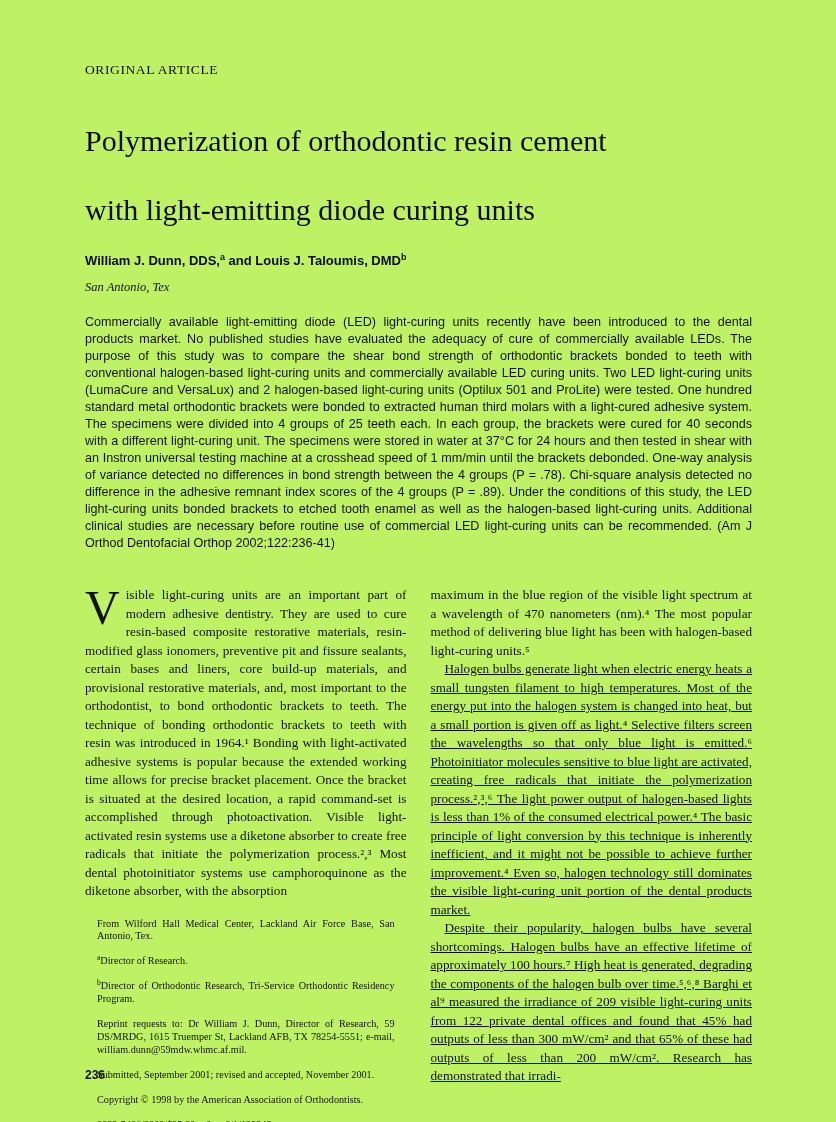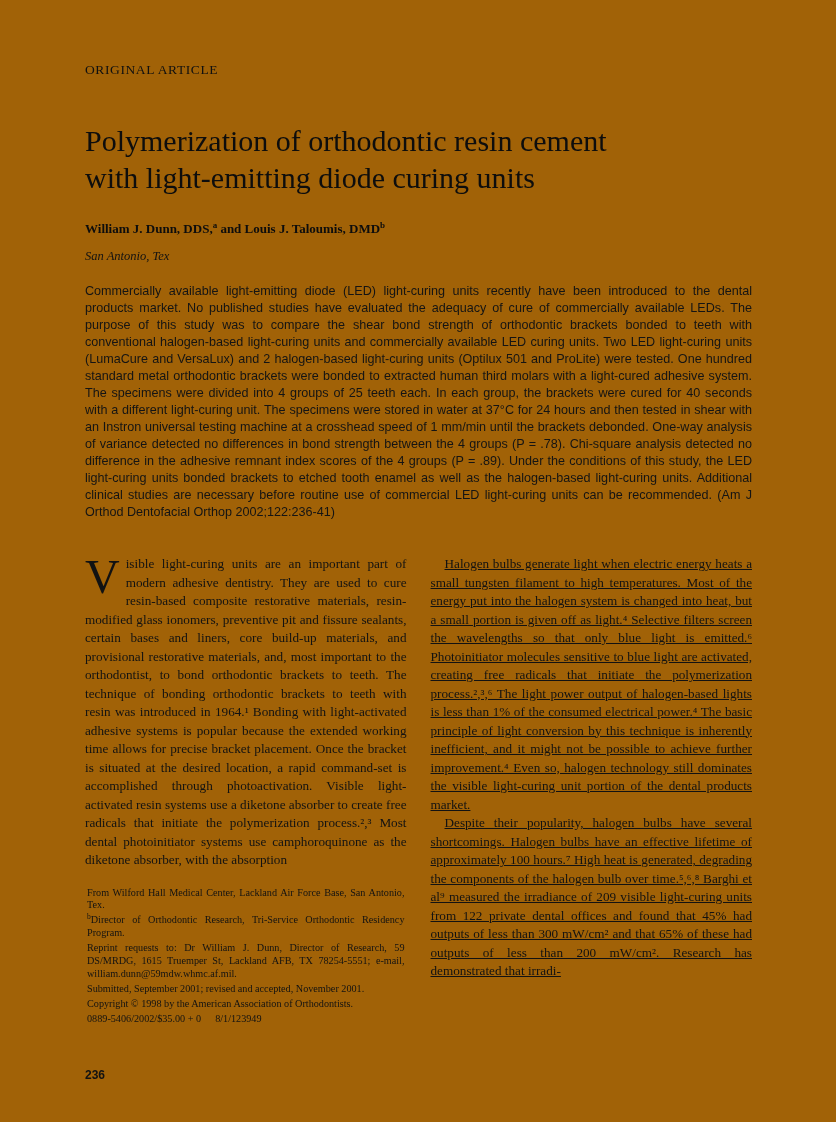--- a/index.html
+++ b/index.html
@@ -6,40 +6,40 @@
   html, body { background: #ffffff; }
   body {
     width: 836px; height: 1122px;
     font-family: "Liberation Serif", "DejaVu Serif", serif;
     color: #121212;
     -webkit-font-smoothing: antialiased;
   }
   .page {
     position: relative;
     width: 836px; height: 1122px;
-    background: #a16207;
+    background: #bef264;
     padding: 62px 84px 0 85px;
     overflow: hidden;
   }
   .kicker {
     font-size: 13.5px;
     letter-spacing: 0.6px;
     color: #101010;
   }
   .title {
     margin-top: 44px;
     font-weight: 400;
     font-size: 30px;
     line-height: 37px;
     color: #0d0d0d;
   }
-  .title .title-line { display: block; }
+  .title .title-line { display: block; margin-top: 32px; }
   .authors {
     margin-top: 25px;
-    font-family: Liberation Serif, serif;
+    font-family: Liberation Sans, sans-serif;
     font-weight: bold;
     font-size: 13px;
     color: #0d0d0d;
   }
   .authors sup { font-size: 9px; line-height: 0; }
   .affiliation {
     margin-top: 12px;
     font-style: italic;
     font-size: 12.5px;
   }
@@ -71,21 +71,21 @@
     font-size: 48px;
     line-height: 37px;
     padding: 3px 6px 0 0;
   }
   .footnotes {
     margin-top: 17px;
     font-size: 10.2px;
     line-height: 12.9px;
     text-align: justify;
   }
-  .footnotes p { margin: 2px; }
+  .footnotes p { margin: 12px; }
   .footnotes sup { font-size: 7.5px; line-height: 0; }
   .fn-bold { font-weight: normal; margin-left: 14px; }
   .pagenum {
     position: absolute;
     left: 85px;
     top: 1068px;
     font-family: "Liberation Sans", "DejaVu Sans", sans-serif;
     font-weight: bold;
     font-size: 12px;
   }
@@ -108,29 +108,31 @@
 
   <p class="abstract"><span>Commercially available light-emitting diode (LED) light-curing units recently have been introduced to the dental products market. No published studies have evaluated the adequacy of cure of commercially available LEDs. The purpose of this study was to compare the shear bond strength of orthodontic brackets bonded to teeth with conventional halogen-based light-curing units and commercially available LED curing units. Two LED light-curing units (LumaCure and VersaLux) and 2 halogen-based light-curing units (Optilux 501 and ProLite) were tested. One hundred standard metal orthodontic brackets were bonded to extracted human third molars with a light-cured adhesive system. The specimens were divided into 4 groups of 25 teeth each. In each group, the brackets were cured for 40 seconds with a different light-curing unit. The specimens were stored in water at 37°C for 24 hours and then tested in shear with an Instron universal testing machine at a crosshead speed of 1 mm/min until the brackets debonded. One-way analysis of variance detected no differences in bond strength between the 4 groups (P = .78). Chi-square analysis detected no difference in the adhesive remnant index scores of the 4 groups (P = .89). Under the conditions of this study, the LED light-curing units bonded brackets to etched tooth enamel as well as the halogen-based light-curing units. Additional clinical studies are necessary before routine use of commercial LED light-curing units can be recommended. </span><span class="citation">(Am J Orthod Dentofacial Orthop 2002;122:236-41)</span></p>
 
   <div class="columns">
 
     <div class="col">
       <p class="body-p"><span class="dropcap">V</span><span>isible light-curing units are an important part of modern adhesive dentistry. They are used to cure resin-based composite restorative materials, resin-modified glass ionomers, preventive pit and fissure sealants, certain bases and liners, core build-up materials, and provisional restorative materials, and, most important to the orthodontist, to bond orthodontic brackets to teeth. The technique of bonding orthodontic brackets to teeth with resin was introduced in 1964.¹ Bonding with light-activated adhesive systems is popular because the extended working time allows for precise bracket placement. Once the bracket is situated at the desired location, a rapid command-set is accomplished through photoactivation. Visible light-activated resin systems use a diketone absorber to create free radicals that initiate the polymerization process.²,³ Most dental photoinitiator systems use camphoroquinone as the diketone absorber, with the absorption</span></p>
 
       <div class="footnotes">
         <p><sup></sup><span>From Wilford Hall Medical Center, Lackland Air Force Base, San Antonio, Tex.</span></p>
+        <p><sup>a</sup><span>Director of Research.</span></p>
         <p><sup>b</sup><span>Director of Orthodontic Research, Tri-Service Orthodontic Residency Program.</span></p>
         <p><sup></sup><span>Reprint requests to: Dr William J. Dunn, Director of Research, 59 DS/MRDG, 1615 Truemper St, Lackland AFB, TX 78254-5551; e-mail, william.dunn@59mdw.whmc.af.mil.</span></p>
         <p><sup></sup><span>Submitted, September 2001; revised and accepted, November 2001.</span></p>
         <p><sup></sup><span>Copyright © 1998 by the American Association of Orthodontists.</span></p>
         <p><sup></sup><span>0889-5406/2002/$35.00 + 0</span><span class="fn-bold">8/1/123949</span></p>
       </div>
     </div>
 
     <div class="col">
+      <p class="body-p">maximum in the blue region of the visible light spectrum at a wavelength of 470 nanometers (nm).⁴ The most popular method of delivering blue light has been with halogen-based light-curing units.⁵</p>
       <p class="body-p indent">Halogen bulbs generate light when electric energy heats a small tungsten filament to high temperatures. Most of the energy put into the halogen system is changed into heat, but a small portion is given off as light.⁴ Selective filters screen the wavelengths so that only blue light is emitted.⁶ Photoinitiator molecules sensitive to blue light are activated, creating free radicals that initiate the polymerization process.²,³,⁶ The light power output of halogen-based lights is less than 1% of the consumed electrical power.⁴ The basic principle of light conversion by this technique is inherently inefficient, and it might not be possible to achieve further improvement.⁴ Even so, halogen technology still dominates the visible light-curing unit portion of the dental products market.</p>
       <p class="body-p indent">Despite their popularity, halogen bulbs have several shortcomings. Halogen bulbs have an effective lifetime of approximately 100 hours.⁷ High heat is generated, degrading the components of the halogen bulb over time.⁵,⁶,⁸ Barghi et al⁹ measured the irradiance of 209 visible light-curing units from 122 private dental offices and found that 45% had outputs of less than 300 mW/cm² and that 65% of these had outputs of less than 200 mW/cm². Research has demonstrated that irradi-</p>
     </div>
 
   </div>
 
   <div class="pagenum">236</div>
 
 </div>
 

